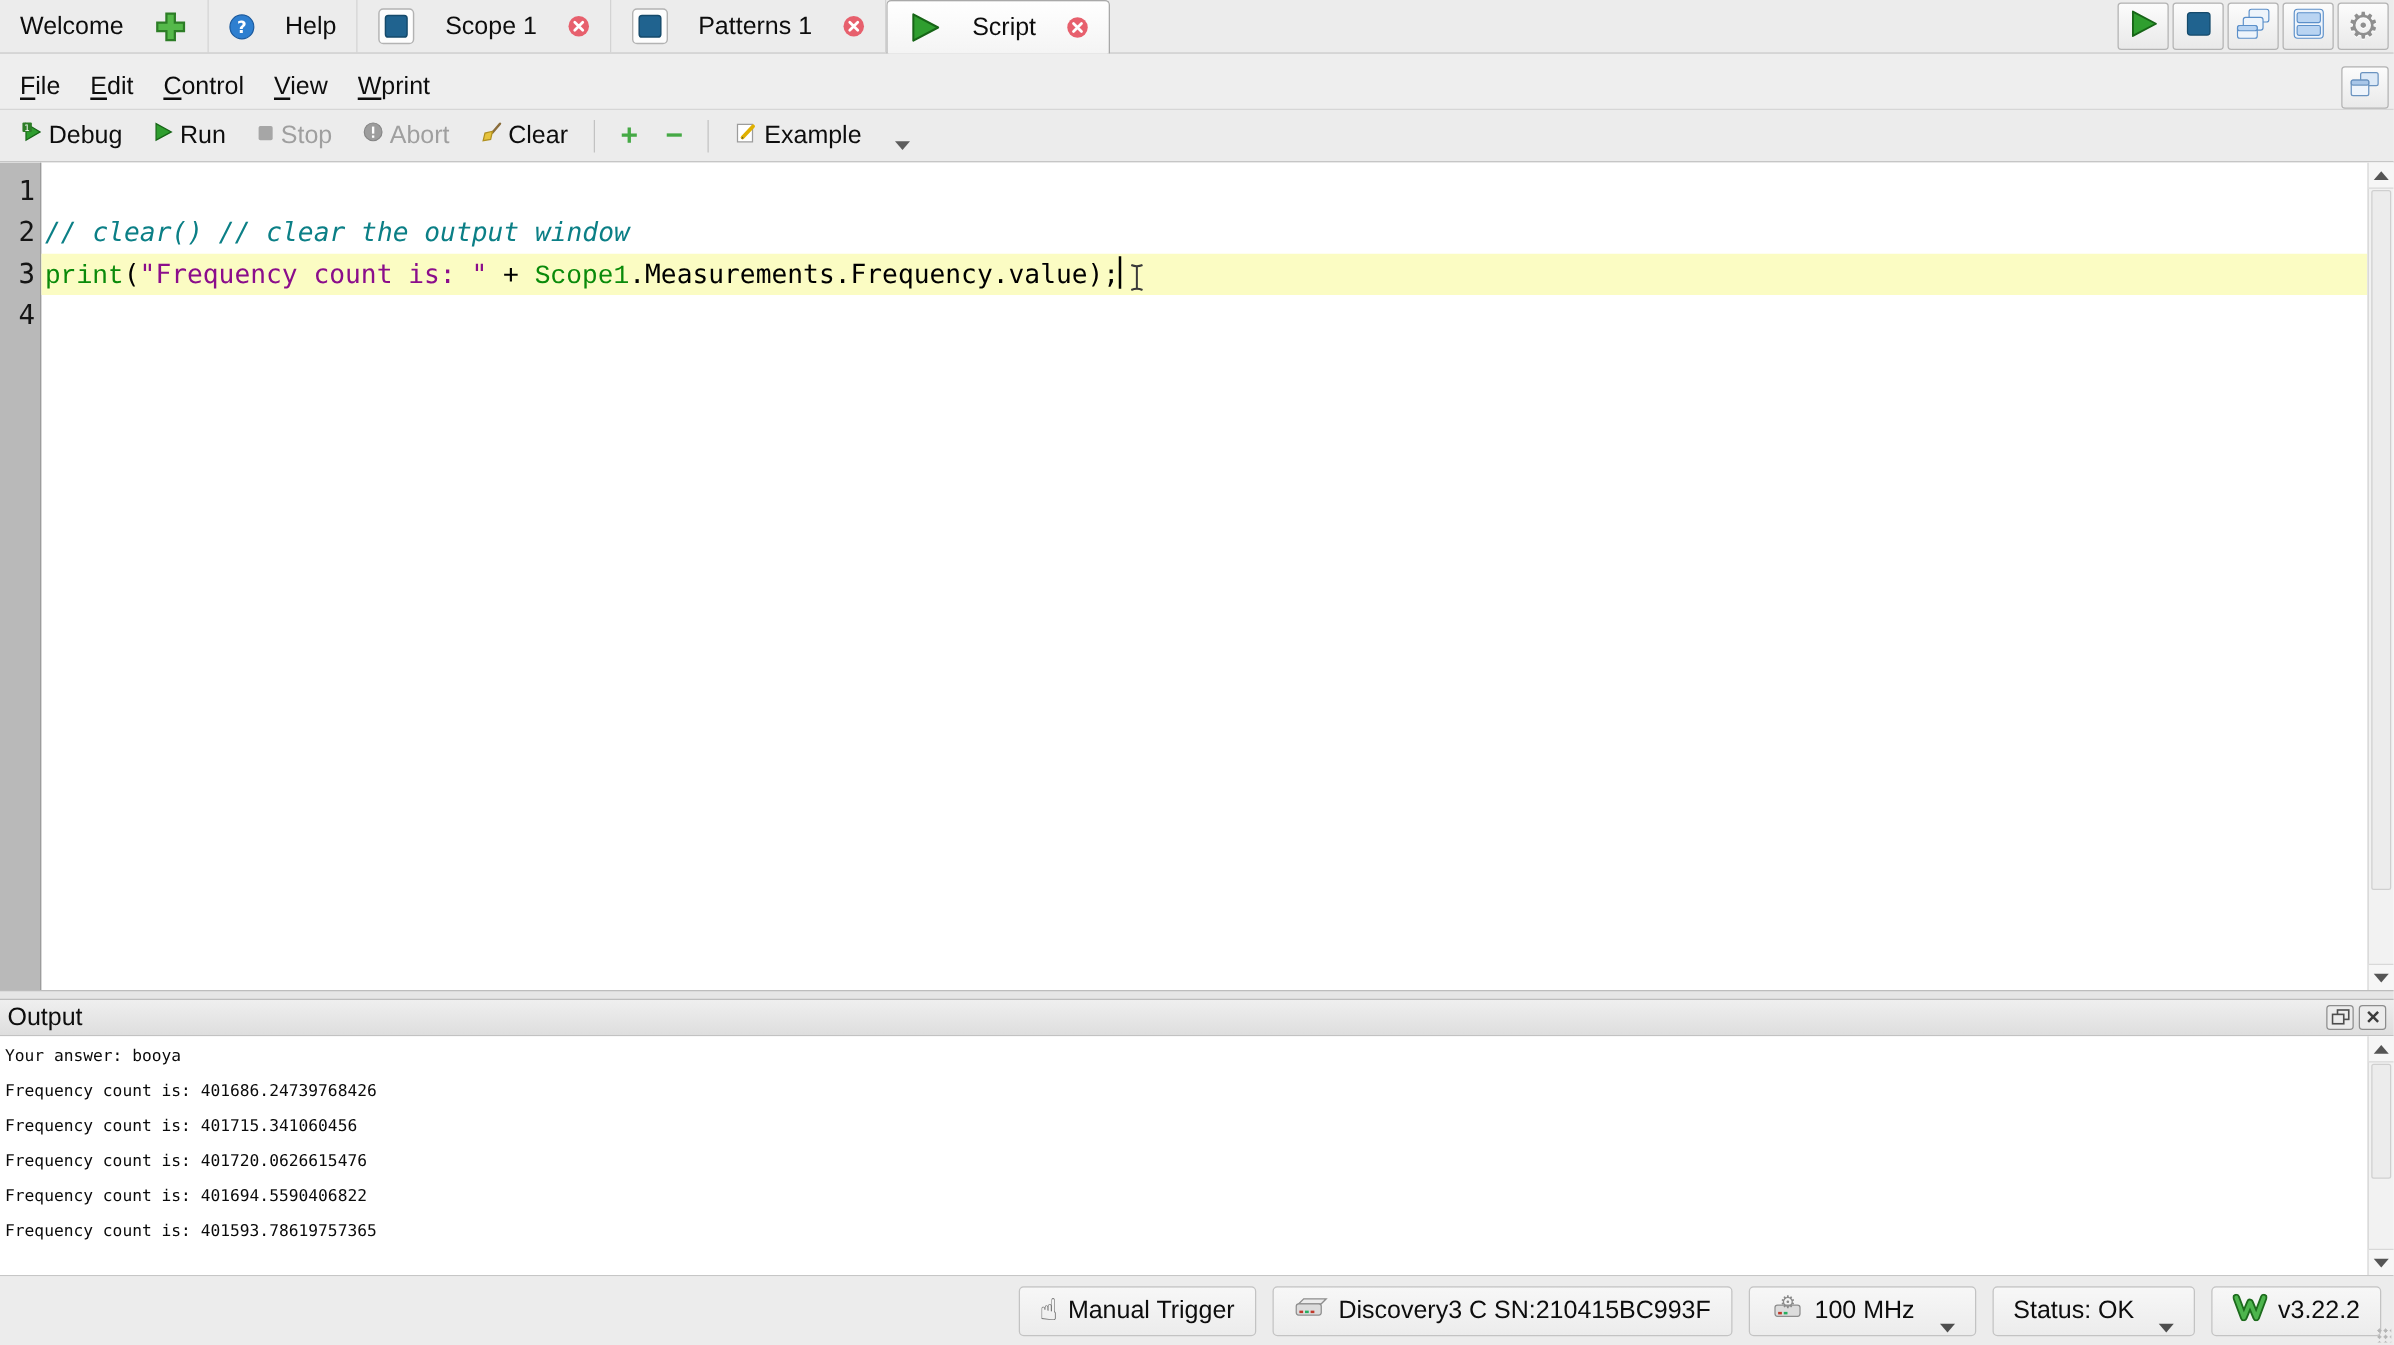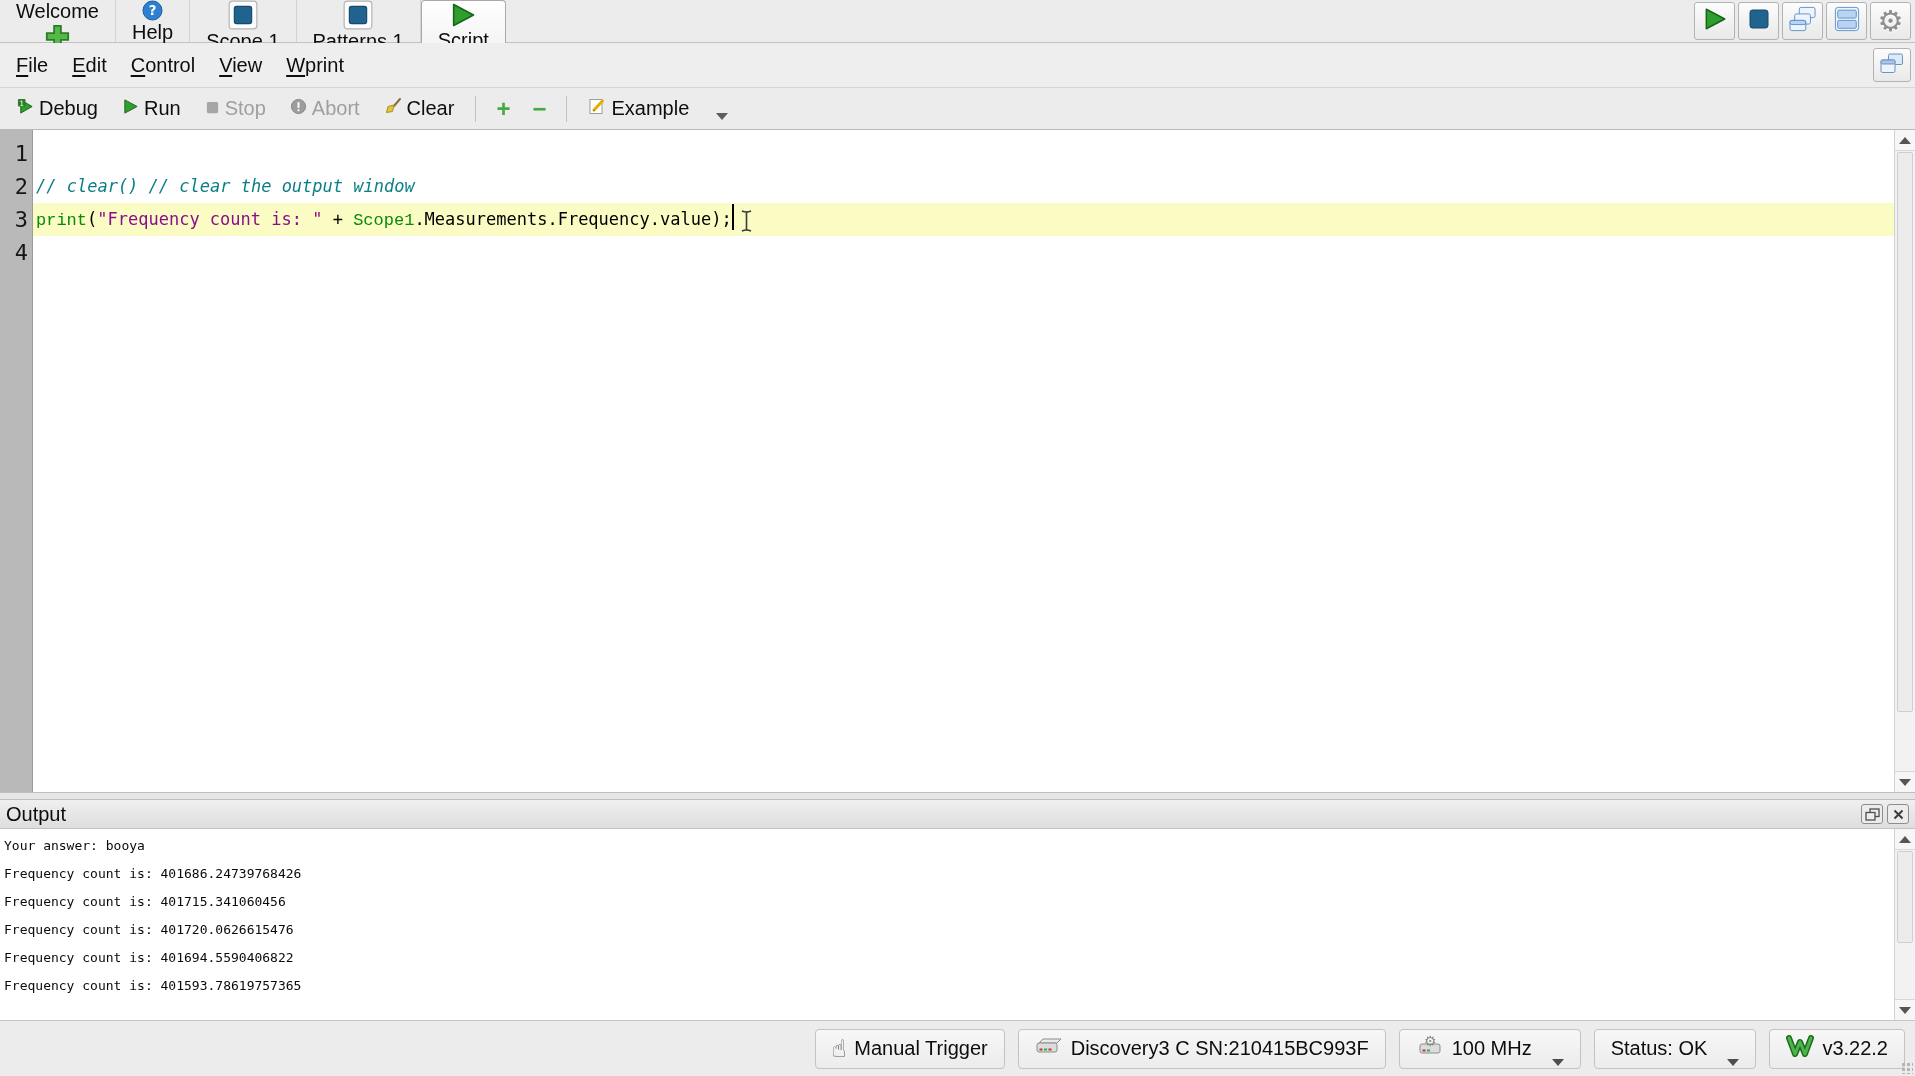--- a/index.html
+++ b/index.html
@@ -6,53 +6,53 @@
   html,body { width:1915px; height:1076px; overflow:hidden; }
   body {
     font-family:"Liberation Sans","DejaVu Sans",sans-serif;
     background:#ececec; color:#111;
     display:flex; flex-direction:column;
   }
   .mono { font-family:"DejaVu Sans Mono","Liberation Mono",monospace; }
 
   
   .tabbar { height:43px; display:flex; align-items:stretch; background:#ececec; border-bottom:1px solid #c2c2c2; }
-  .tab { display:flex; align-items:center; gap:0; padding:0 16px; font-size:20px; color:#0d0d0d;
-         border-right:1px solid #d3d3d3; cursor:default;flex-direction:column; }
+  .tab { display:flex; align-items:center; gap:24px; padding:0 16px; font-size:20px; color:#0d0d0d;
+         border-right:1px solid #d3d3d3; cursor:default; }
   .tab.first { border-left:none; }
   .tab.active { background:linear-gradient(#ffffff,#f4f4f4); border:1px solid #a9a9a9; border-bottom:none;
                 border-radius:4px 4px 0 0; margin-bottom:-1px; }
   .tab svg { display:block; }
   .tabbar-buttons { margin-left:auto; display:flex; align-items:center; gap:3px; padding:2px 4px 2px 0; }
   .winbtn { width:41px; height:38px; display:flex; align-items:center; justify-content:center;
             background:linear-gradient(#fcfcfc,#e9e9e9); border:1px solid #b3b3b3; border-radius:3px; }
   .gear-glyph { font-size:29px; color:#8f8f8f; text-shadow:0 1px 0 #fff; line-height:1; }
 
   
-  .menubar { height:45px; display:flex; align-items:center; background:#eeeeee; border-bottom:1px solid #d6d6d6; padding-left:4px; }
+  .menubar { height:45px; display:flex; align-items:flex-end; background:#eeeeee; border-bottom:1px solid #d6d6d6; padding-left:4px; }
   .menu-item { font-size:20px; padding:6px 12px; color:#0d0d0d; }
   .mn { text-decoration:underline; text-underline-offset:3px; }
   .menubar-right { margin-left:auto; padding-right:4px; }
   .menubar .winbtn { width:38px; height:34px; }
 
   
   .toolbar { height:42px; display:flex; align-items:center; background:#ececec; border-bottom:1px solid #b9b9b9; padding-left:6px; gap:2px; }
   .tbtn { display:flex; align-items:center; gap:5px; font-size:20px; padding:5px 11px; color:#0d0d0d; border-radius:3px; }
   .tbtn.disabled { color:#9f9f9f;justify-content:flex-end; }
   .tsep { width:1px; height:26px; background:#c2c2c2; margin:0 8px; }
   .plusminus { font-size:24px; font-weight:bold; color:#45a945; padding:0 10px; line-height:1; }
   .caret-down { width:0; height:0; border-left:6px solid transparent; border-right:6px solid transparent;
                 border-top:7px solid #5c5c5c; align-self:flex-end; margin:0 0 9px 14px; }
 
   
   .editor { flex:1 1 auto; display:flex; background:#ffffff; overflow:hidden; min-height:0; }
   .gutter { width:33px; background:#b9b9b9; border-right:1px solid #9c9c9c; padding-top:7px;
             font-size:22px; color:#151515; text-align:right; }
   .gutter div { height:33px; line-height:33px; padding-right:4px; }
-  .code { flex:1 1 auto; padding-top:7px; font-size:17px; overflow:hidden; }
+  .code { flex:1 1 auto; padding-top:7px; font-size:21px; overflow:hidden; }
   .code-line { height:33px; line-height:33px; white-space:pre; padding-left:3px; }
   .code-line.hl { background:#fbfcc3; }
   .tok-comment { color:#0b7f86; font-style:italic; }
   .tok-kw { color:#0a8a0a;font-family:Liberation Mono, monospace; }
   .tok-str { color:#8b0d8b; }
   .tok-plain { color:#000; }
   .text-caret { display:inline-block; width:2px; height:26px; background:#000; vertical-align:-5px; }
   .ibeam { display:inline-block; margin-left:6px; vertical-align:-8px; }
 
   

